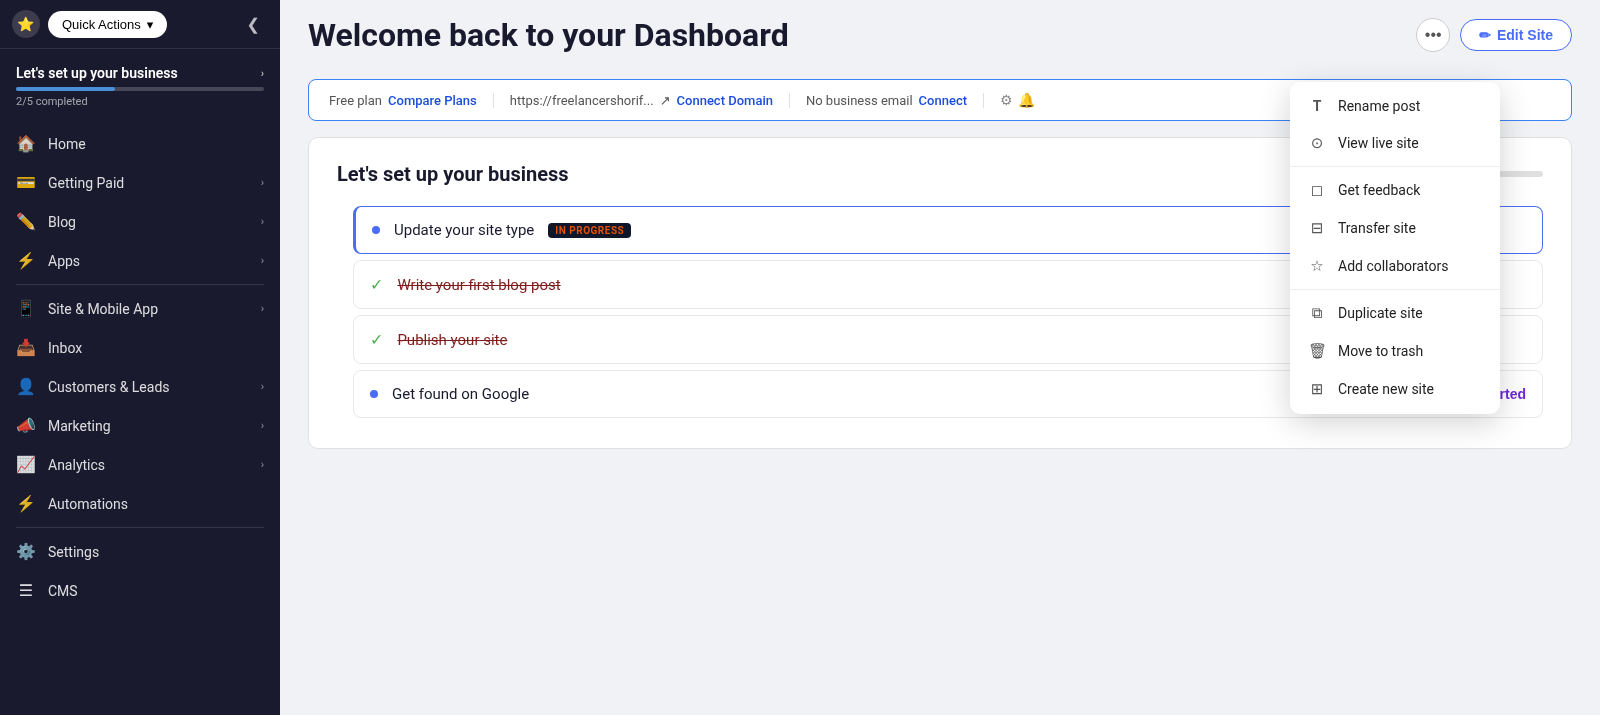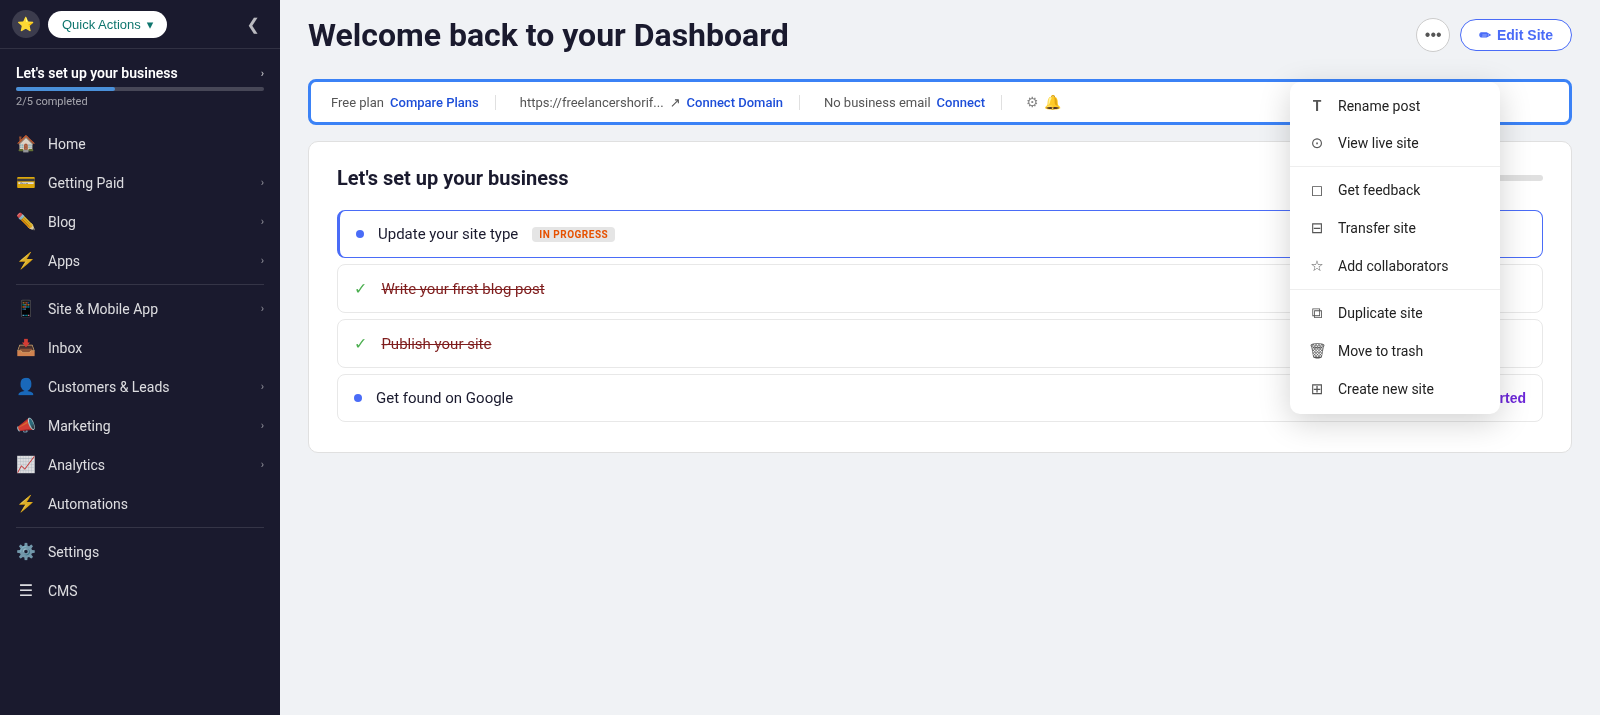--- a/index.html
+++ b/index.html
@@ -27,21 +27,21 @@
     .star-icon {
       width: 28px; height: 28px;
       border-radius: 50%;
       background: rgba(255,255,255,0.15);
       display: flex; align-items: center; justify-content: center;
       font-size: 14px;
       flex-shrink: 0;
     }
     .quick-actions-btn {
       background: #fff;
-      color: #0f766e;
+      color: #000000;
       border: none;
       border-radius: 20px;
       padding: 6px 14px;
       font-size: 13px;
       font-weight: 500;
       cursor: pointer;
       display: flex;
       align-items: center;
       gap: 6px;
     }
@@ -142,27 +142,27 @@
       padding: 7px 18px;
       font-size: 14px;
       font-weight: 600;
       cursor: pointer;
       display: flex;
       align-items: center;
       gap: 6px;
     }
     .info-bar {
       background: #fff;
-      border: 3px solid #3b82f6;
+      border: 1px solid #3b82f6;
       border-radius: 8px;
       margin: 0 28px 16px;
       padding: 12px 20px;
       display: flex;
       align-items: center;
-      gap: 8px;
+      gap: 0;
       font-size: 13px;
       color: #555;
     }
     .info-bar-item {
       display: flex;
       align-items: center;
       gap: 6px;
       padding: 0 16px;
       border-right: 1px solid #e0e0e0;
     }
@@ -214,39 +214,40 @@
     .task-item {
       display: flex;
       align-items: center;
       padding: 14px 16px;
       border: 1px solid #e8e8e8;
       border-radius: 8px;
       margin-bottom: 6px;
       gap: 14px;
       font-size: 15px;
       color: #1a1a2e;
+      margin-left: 16px;
     }
     .task-item.active { border-color: #4a6cf7; border-left: 3px solid #4a6cf7; }
     .task-dot {
       width: 8px; height: 8px;
       border-radius: 50%;
       background: #4a6cf7;
       flex-shrink: 0;
     }
     .task-check {
       color: #4caf50;
       font-size: 16px;
       flex-shrink: 0;
     }
     .task-label.done {
       text-decoration: line-through;
       color: #7f1d1d;
     }
     .in-progress-badge {
-      background: #e5e5e5;
+      background: #0f172a;
       color: #e65100;
       font-size: 10px;
       font-weight: 700;
       padding: 2px 7px;
       border-radius: 4px;
       letter-spacing: 0.5px;
       text-transform: uppercase;
     }
     .get-started-btn {
       margin-left: auto;

